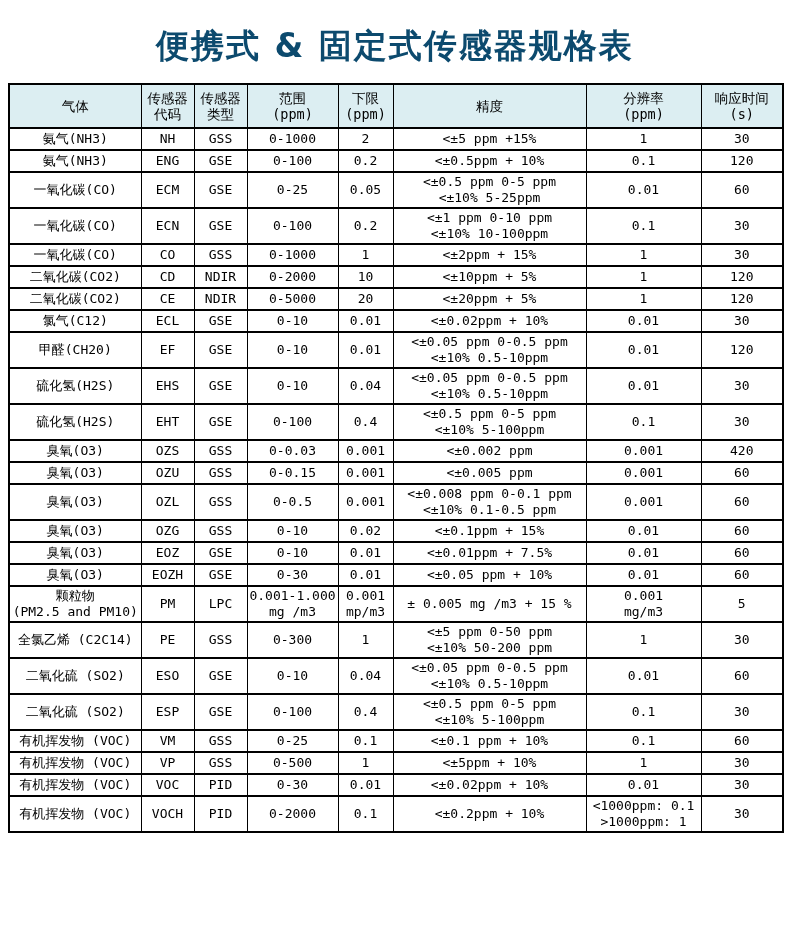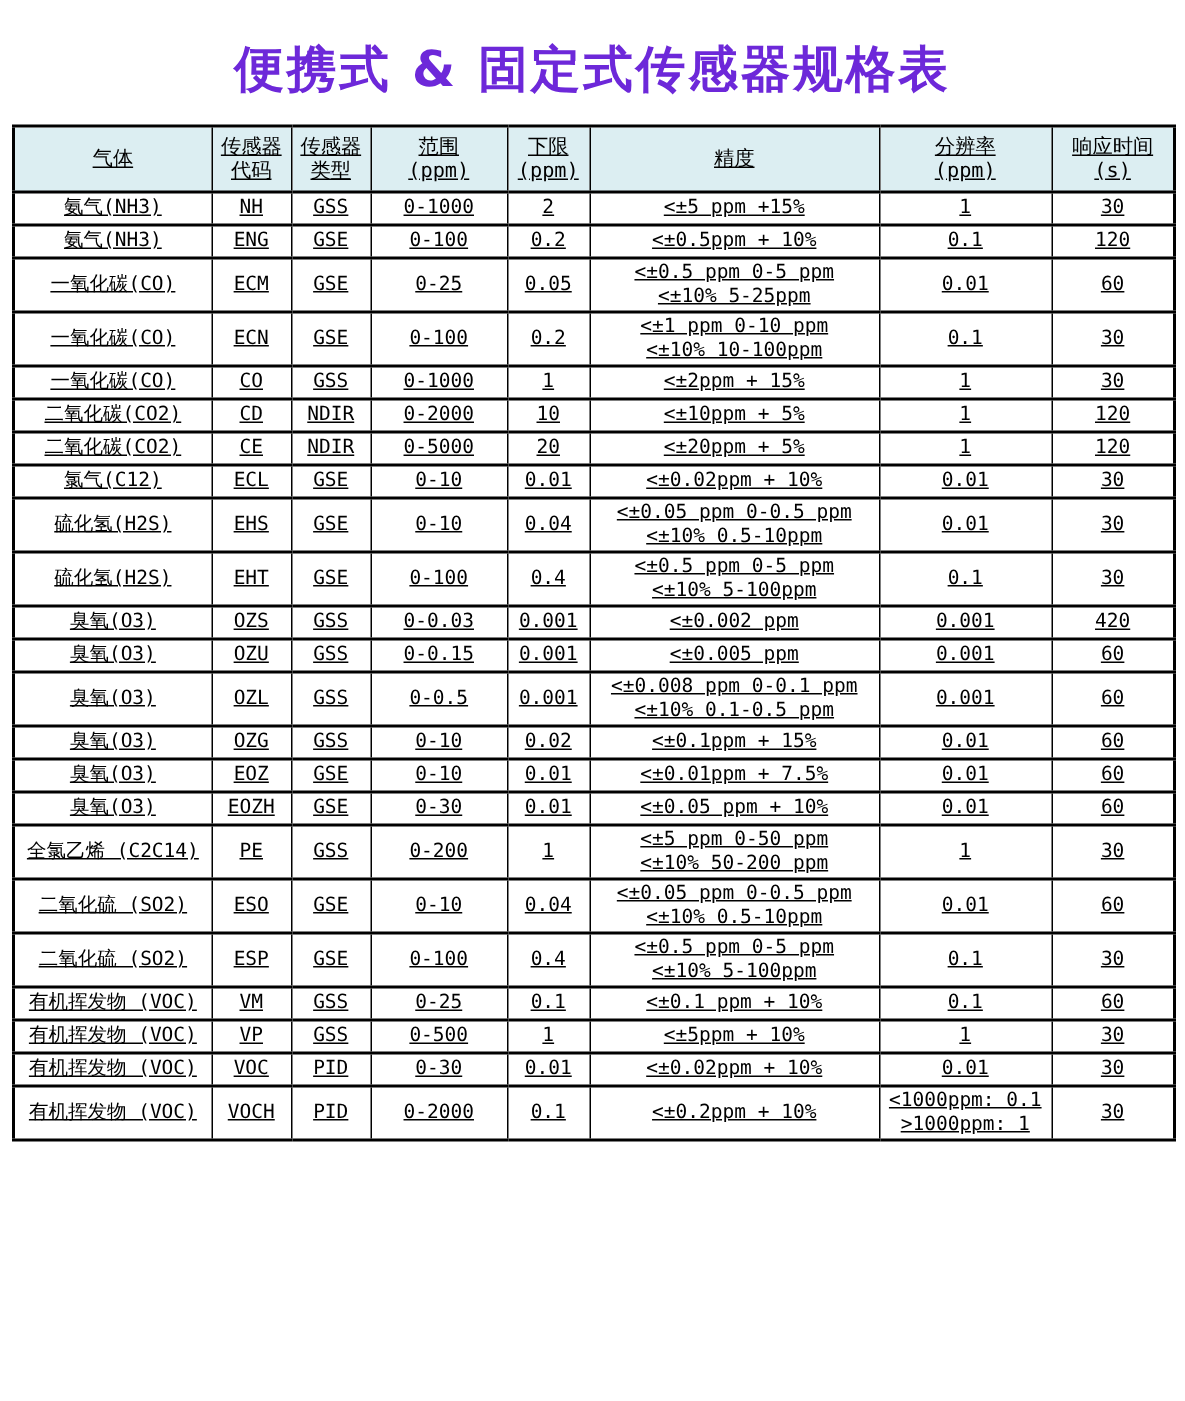--- a/index.html
+++ b/index.html
@@ -8,27 +8,26 @@
   }
   html,body{margin:0;padding:0;}
   body{
     width:790px;height:934px;background:#ffffff;overflow:hidden;
     font-family:"DejaVu Sans Mono","DejaVu Sans","Liberation Sans",sans-serif;
     color:#000;
   }
   .page-title{
     margin:24px 0 14px 0;text-align:center;
     font-family:"DejaVu Sans","Liberation Sans",sans-serif;
-    font-size:33px;font-weight:bold;letter-spacing:2px;color:#6d28d9;
+    font-size:33px;font-weight:bold;letter-spacing:2px;color:#0c4a6e;
   }
   table.spec{
     border-collapse:collapse;table-layout:fixed;
     margin-left:8px;width:774px;
     border:2px solid var(--border);
-    text-decoration:underline;
   }
   .spec th,.spec td{
     border-left:1px solid var(--border);
     border-right:1px solid var(--border);
     border-top:2px solid var(--border);
     border-bottom:2px solid var(--border);
     text-align:center;vertical-align:middle;
     font-size:13px;line-height:16px;font-weight:normal;
     padding:1px 1px;white-space:pre-line;
     overflow:hidden;
@@ -158,20 +157,31 @@
         <td>氯气(C12)</td>
         <td>ECL</td>
         <td>GSE</td>
         <td>0-10</td>
         <td>0.01</td>
         <td>&lt;±0.02ppm + 10%</td>
         <td>0.01</td>
         <td>30</td>
       </tr>
       <tr>
+        <td>甲醛(CH20)</td>
+        <td>EF</td>
+        <td>GSE</td>
+        <td>0-10</td>
+        <td>0.01</td>
+        <td>&lt;±0.05 ppm 0-0.5 ppm
+&lt;±10% 0.5-10ppm</td>
+        <td>0.01</td>
+        <td>120</td>
+      </tr>
+      <tr>
         <td>硫化氢(H2S)</td>
         <td>EHS</td>
         <td>GSE</td>
         <td>0-10</td>
         <td>0.04</td>
         <td>&lt;±0.05 ppm 0-0.5 ppm
 &lt;±10% 0.5-10ppm</td>
         <td>0.01</td>
         <td>30</td>
       </tr>
@@ -241,24 +251,38 @@
         <td>臭氧(O3)</td>
         <td>EOZH</td>
         <td>GSE</td>
         <td>0-30</td>
         <td>0.01</td>
         <td>&lt;±0.05 ppm + 10%</td>
         <td>0.01</td>
         <td>60</td>
       </tr>
       <tr>
+        <td>颗粒物
+(PM2.5 and PM10)</td>
+        <td>PM</td>
+        <td>LPC</td>
+        <td>0.001-1.000
+mg /m3</td>
+        <td>0.001
+mp/m3</td>
+        <td>± 0.005 mg /m3 + 15 %</td>
+        <td>0.001
+mg/m3</td>
+        <td>5</td>
+      </tr>
+      <tr>
         <td>全氯乙烯 (C2C14)</td>
         <td>PE</td>
         <td>GSS</td>
-        <td>0-200</td>
+        <td>0-300</td>
         <td>1</td>
         <td>&lt;±5 ppm 0-50 ppm
 &lt;±10% 50-200 ppm</td>
         <td>1</td>
         <td>30</td>
       </tr>
       <tr>
         <td>二氧化硫 (SO2)</td>
         <td>ESO</td>
         <td>GSE</td>

